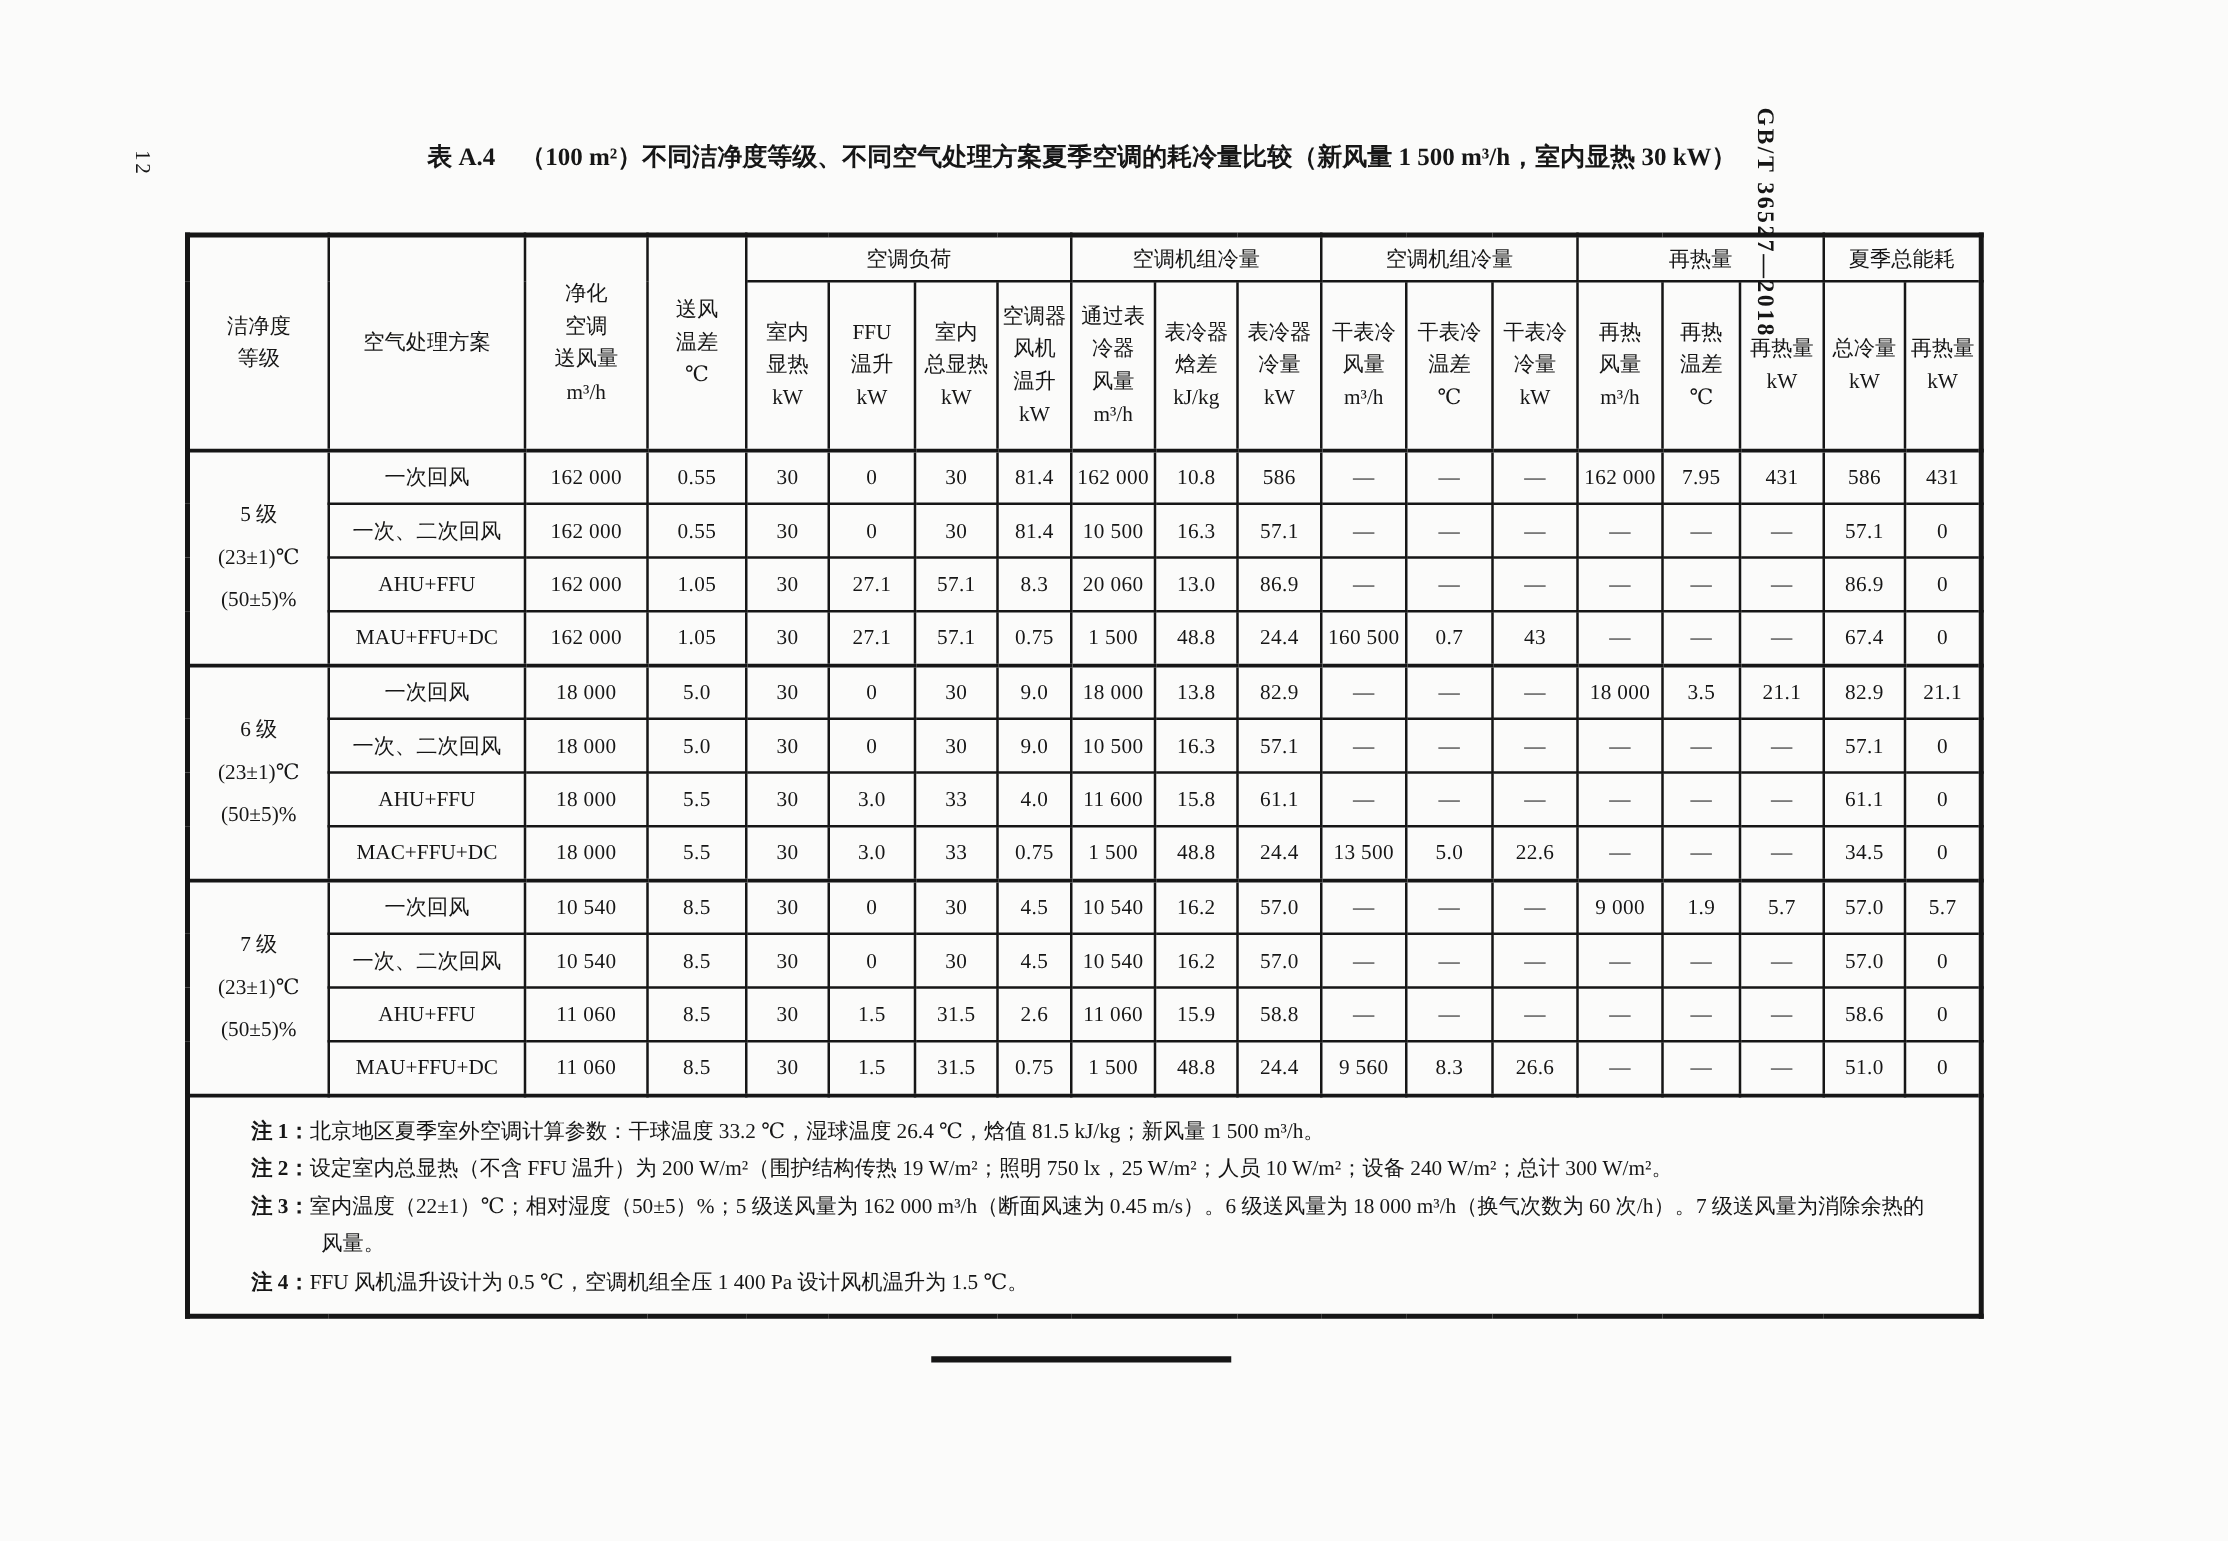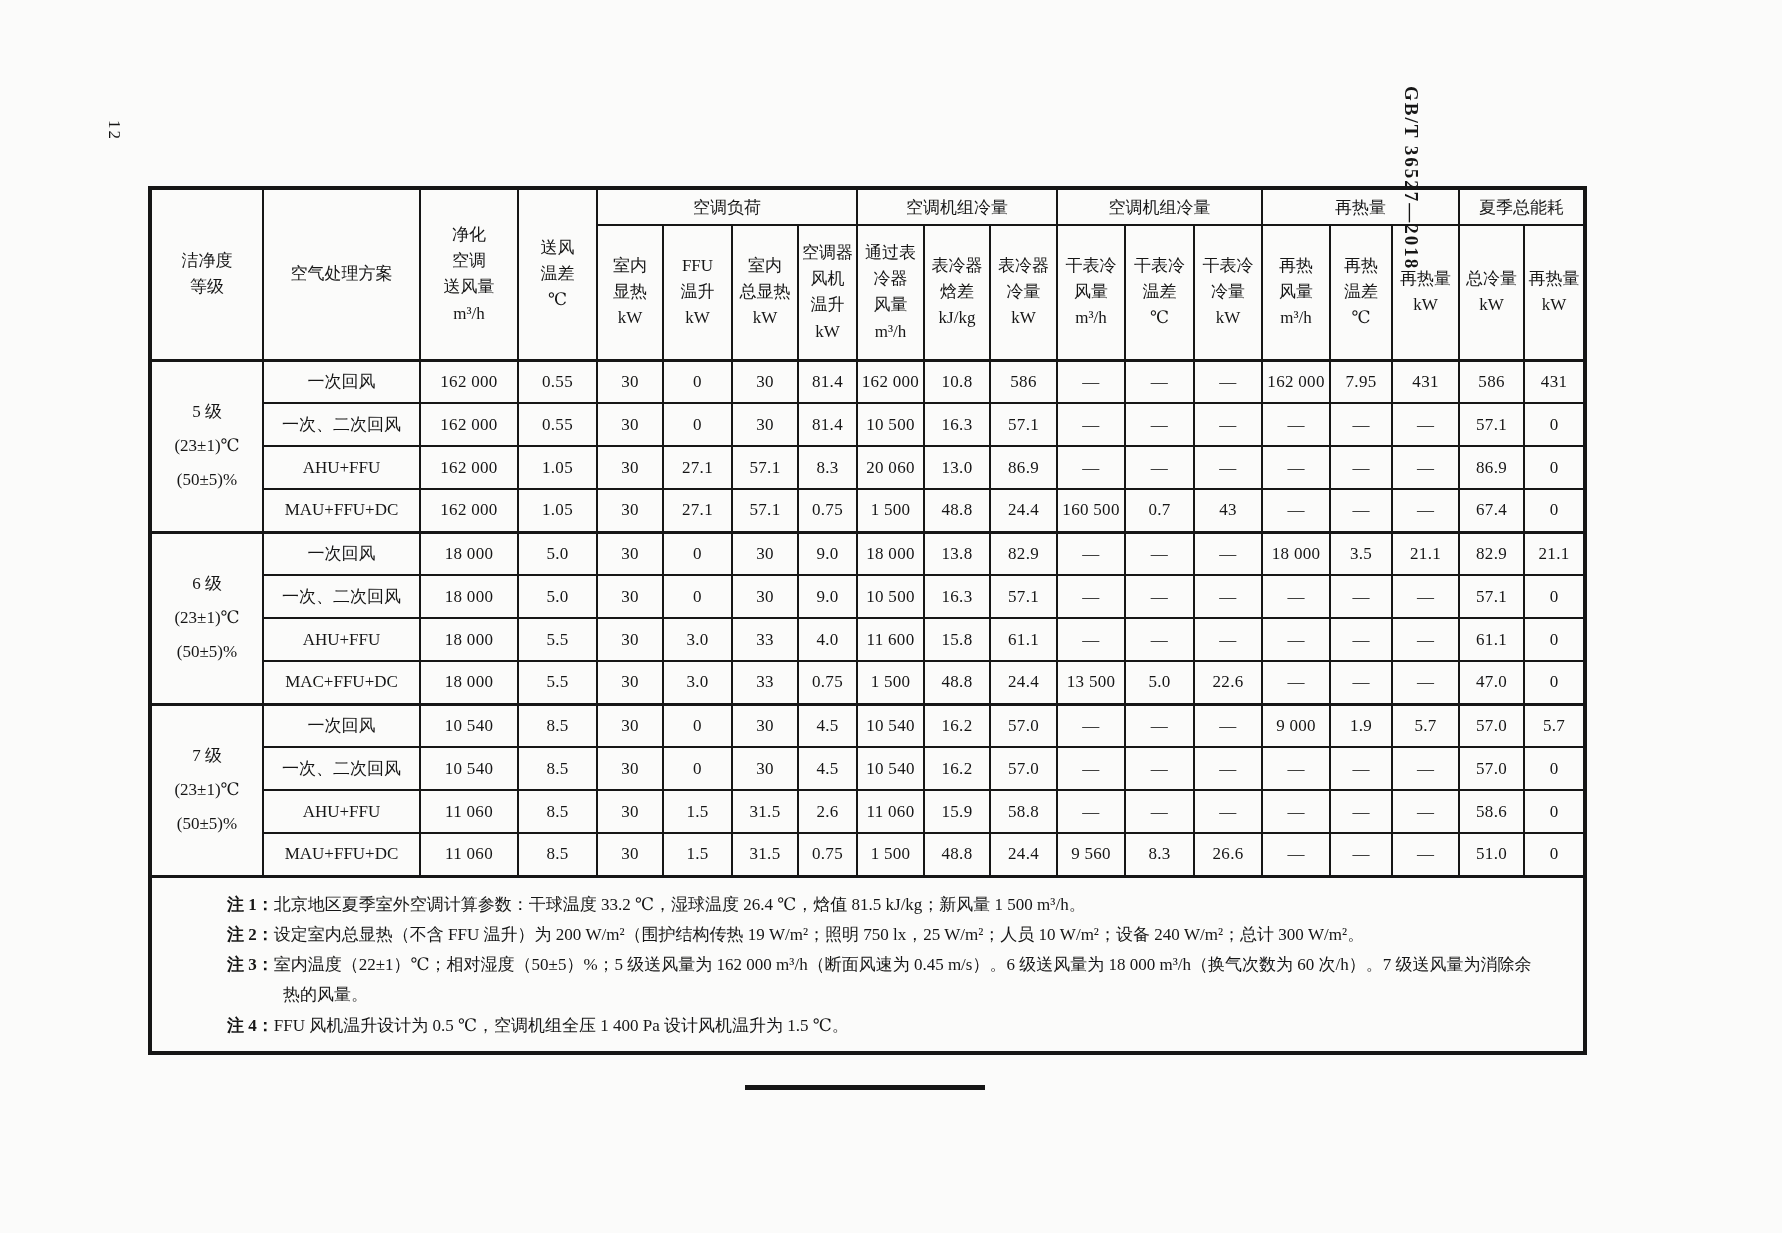--- a/index.html
+++ b/index.html
@@ -39,37 +39,38 @@
   tr.hrow2 th{border-bottom:3px solid #161616;}
   .hfix,.hsub,.lvl{white-space:pre-line;line-height:1.55;}
   .hgroup{font-size:18px;}
   tbody tr.data{height:43px;}
   tr.gsep td{border-top:3px solid #161616;margin-top:44px;}
   td.lvl{line-height:2.0;}
   td.scheme{font-size:17px;}
   td.val{font-size:17px;letter-spacing:0.3px;}
   tr.notes-tr{height:167px;}
   td.notes{text-align:left;vertical-align:top;}
-  .notes-wrap{padding:12px 34px 10px 74px;}
+  .notes-wrap{padding:12px 34px 10px 48px;}
   p.note{
     margin:0;font-size:17px;line-height:1.78;
     padding-left:56px;text-indent:-56px;text-align:left;
   }
   p.note b{font-weight:bold;}
   .end-rule{
     position:absolute;left:745px;top:1085px;width:240px;height:5px;
     background:#161616;
   }
 </style>
 </head>
 <body>
 
 <div class="page">
   <div class="page-num">12</div>
   <div class="doc-code">GB/T 36527—2018</div>
+  <div class="table-title">表 A.4　（100 m²）不同洁净度等级、不同空气处理方案夏季空调的耗冷量比较（新风量 1 500 m³/h，室内显热 30 kW）</div>
 
   <table class="doc-table">
     <colgroup>
       <col style="width:113px">
         <col style="width:157px">
         <col style="width:98px">
         <col style="width:79px">
       <col style="width:66px">
         <col style="width:69px">
         <col style="width:66px">
@@ -308,21 +309,21 @@
           <td class="val">0.75</td>
           <td class="val">1 500</td>
           <td class="val">48.8</td>
           <td class="val">24.4</td>
           <td class="val">13 500</td>
           <td class="val">5.0</td>
           <td class="val">22.6</td>
           <td class="val">—</td>
           <td class="val">—</td>
           <td class="val">—</td>
-          <td class="val">47.0</td>
+          <td class="val">34.5</td>
           <td class="val">0</td>
         </tr>
         <tr class="data gsep">
           <td class="lvl" rowspan="4">7 级
 (23±1)℃
 (50±5)%</td>
           <td class="scheme">一次回风</td>
           <td class="val">10 540</td>
           <td class="val">8.5</td>
           <td class="val">30</td>

